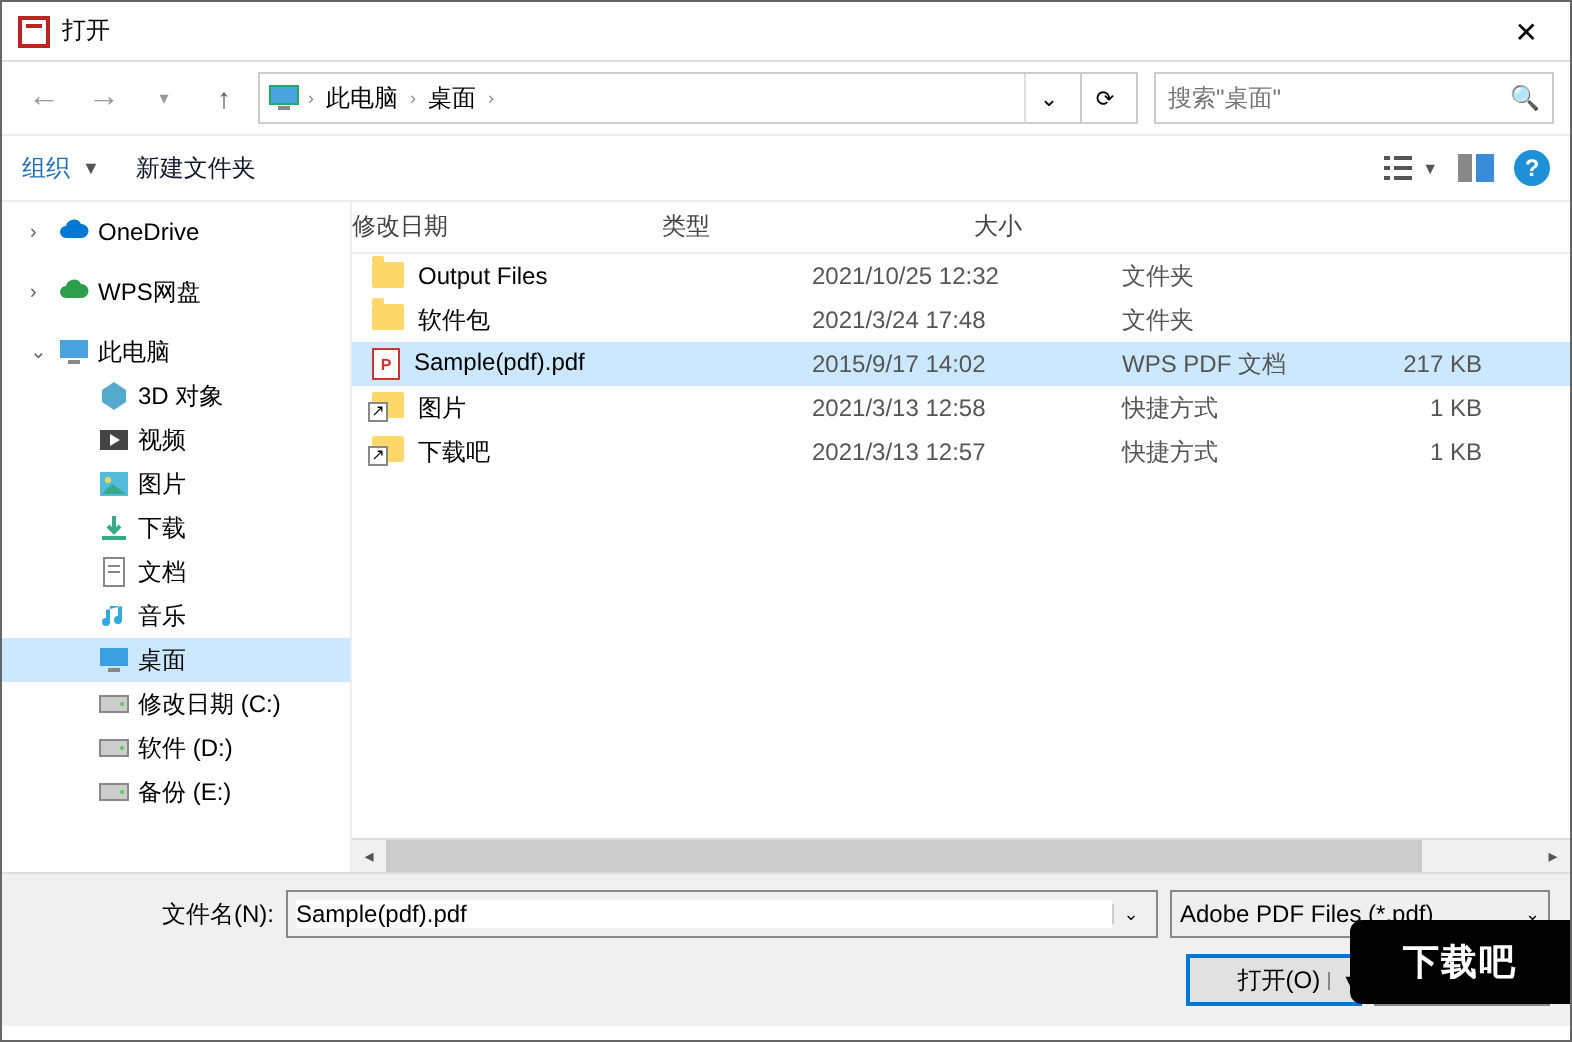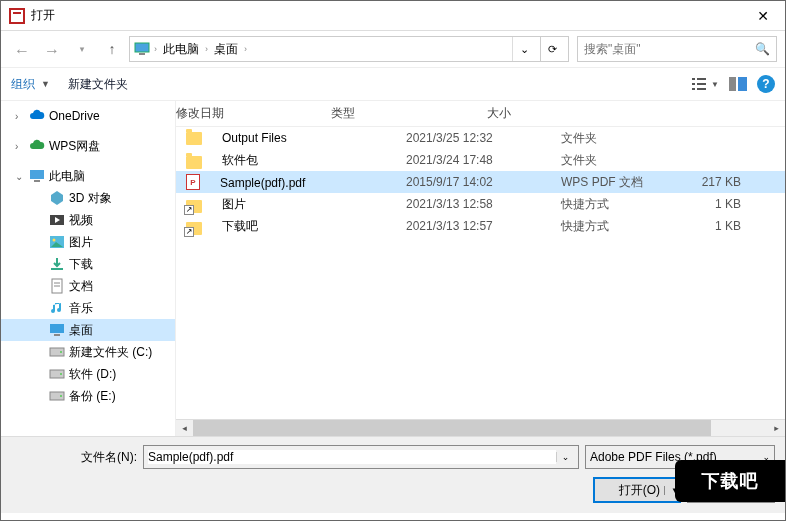--- a/index.html
+++ b/index.html
@@ -37,21 +37,21 @@
 .tree-item .ic { width: 16px; height: 16px; display: flex; align-items: center; justify-content: center; }
 .filelist { flex: 1; display: flex; flex-direction: column; overflow: hidden; }
 .columns { display: flex; height: 26px; align-items: center; font-size: 12px; color: #444; border-bottom: 1px solid #eee; }
 .col-name { width: 230px; padding-left: 10px; }
 .col-date { width: 155px; }
 .col-type { width: 120px; }
 .col-size { width: 70px; text-align: right; padding-right: 10px; }
 .rows { flex: 1; overflow: auto; }
 .row { display: flex; height: 22px; align-items: center; font-size: 12px; }
 .row.selected { background: #cce8ff; }
-.row .rn { width: 230px; padding-left: 10px; display: flex; align-items: flex-end; gap: 20px; }
+.row .rn { width: 230px; padding-left: 10px; display: flex; align-items: flex-start; gap: 7px; }
 .row .rd { width: 155px; color: #555; }
 .row .rt { width: 120px; color: #555; }
 .row .rs { width: 70px; text-align: right; padding-right: 10px; color: #555; }
 .folder-icon { width: 16px; height: 13px; background: #ffd86b; border-radius: 1px; position: relative; }
 .folder-icon::before { content: ''; position: absolute; top: -3px; left: 0; width: 6px; height: 3px; background: #ffd86b; border-radius: 1px 1px 0 0; }
 .shortcut-icon { width: 16px; height: 13px; background: #ffd86b; border-radius: 1px; position: relative; }
 .shortcut-icon::after { content: '↗'; position: absolute; bottom: -2px; left: -2px; font-size: 8px; background: #fff; border: 1px solid #888; width: 8px; height: 8px; line-height: 7px; text-align: center; }
 .pdf-icon { width: 14px; height: 16px; background: #fff; border: 1px solid #c33; position: relative; display: flex; align-items: center; justify-content: center; }
 .pdf-icon::after { content: 'P'; font-size: 8px; color: #c33; font-weight: bold; }
 .hscroll { height: 17px; border-top: 1px solid #ddd; background: #f0f0f0; display: flex; align-items: center; }
@@ -238,21 +238,21 @@
         <span>桌面</span>
       </div>
       <div class="tree-item sub">
         <span class="chev"></span>
         <span class="ic">
           <svg width="16" height="16" viewBox="0 0 16 16">
             <rect x="1" y="4" width="14" height="8" fill="#ccc" stroke="#888"></rect>
             <circle cx="12" cy="8" r="1" fill="#5c5"></circle>
           </svg>
         </span>
-        <span>新建文件夹 (C:)</span>
+        <span>修改日期 (C:)</span>
       </div>
       <div class="tree-item sub">
         <span class="chev"></span>
         <span class="ic">
           <svg width="16" height="16" viewBox="0 0 16 16">
             <rect x="1" y="4" width="14" height="8" fill="#ccc" stroke="#888"></rect>
             <circle cx="12" cy="8" r="1" fill="#5c5"></circle>
           </svg>
         </span>
         <span>软件 (D:)</span>
@@ -273,21 +273,21 @@
       <div class="col-date">修改日期</div>
       <div class="col-type">类型</div>
       <div class="col-size">大小</div>
     </div>
     <div class="rows" id="rows">
         <div class="row">
           <div class="rn">
             <span class="folder-icon"></span>
             <span>Output Files</span>
           </div>
-          <div class="rd">2021/3/25 12:32</div>
+          <div class="rd">2021/10/25 12:32</div>
           <div class="rt">文件夹</div>
           <div class="rs"></div>
         </div>
         <div class="row">
           <div class="rn">
             <span class="folder-icon"></span>
             <span>软件包</span>
           </div>
           <div class="rd">2021/3/24 17:48</div>
           <div class="rt">文件夹</div>

